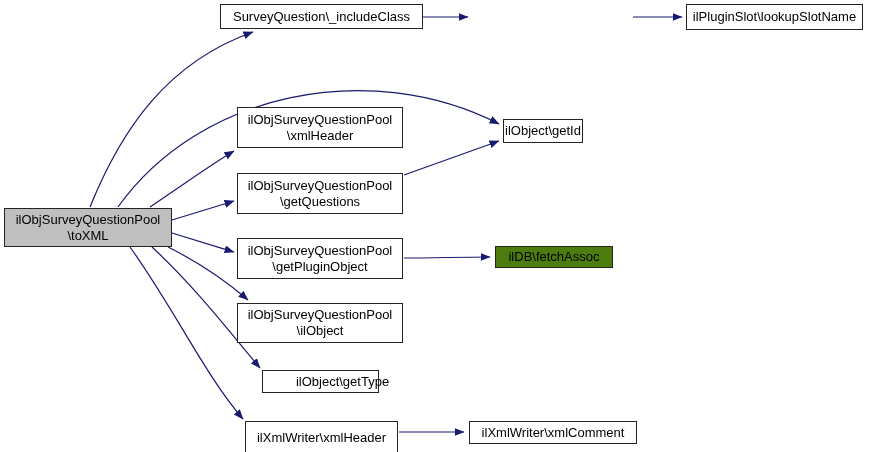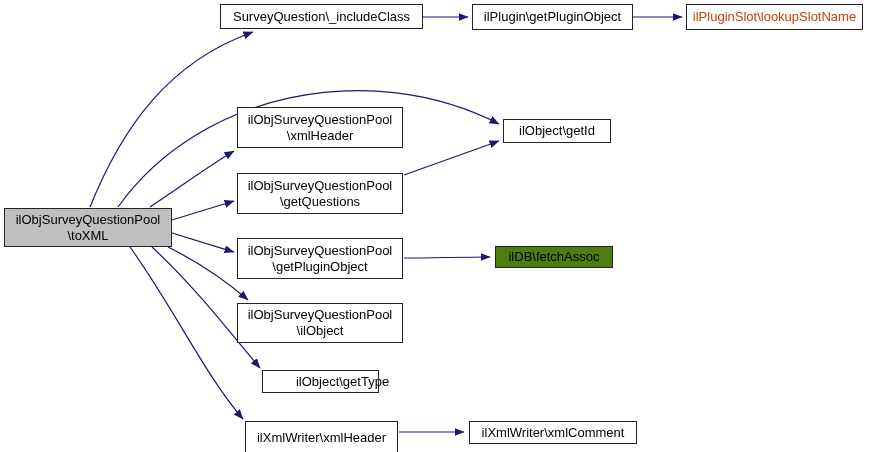--- a/index.html
+++ b/index.html
@@ -82,31 +82,28 @@
       <path d="M 399,432 C 421,432 443,432 464,432" class="edge" stroke="#191970" marker-end="url(#arrowhead)"></path>
     </svg>
   <div class="nodes-layer">
       <div class="node highlight" style="left: 4px; top: 208px; width: 168px; height: 39px; background: rgb(191, 191, 191); border-color: rgb(36, 36, 36); color: rgb(0, 0, 0);">
         <span class="node-line">ilObjSurveyQuestionPool</span>
         <span class="node-line">\toXML</span>
       </div>
       <div class="node" style="left: 220px; top: 4px; width: 203px; height: 25px; background: rgb(255, 255, 255); border-color: rgb(36, 36, 36); color: rgb(0, 0, 0);">
         <span class="node-line">SurveyQuestion\_includeClass</span>
       </div>
-      <div class="node" style="left: 472px; top: 4px; width: 161px; height: 26px; background: rgb(255, 255, 255); border-color: rgb(36, 36, 36); color: rgb(0, 0, 0);">
-        <span class="node-line">ilPlugin\getPluginObject</span>
-      </div>
-      <div class="node" style="left: 686px; top: 4px; width: 177px; height: 26px; background: rgb(255, 255, 255); border-color: rgb(36, 36, 36); color: #c2410c;">
+      <div class="node" style="left: 686px; top: 4px; width: 177px; height: 26px; background: rgb(255, 255, 255); border-color: rgb(36, 36, 36); color: #000000;">
         <span class="node-line">ilPluginSlot\lookupSlotName</span>
       </div>
       <div class="node" style="left: 237px; top: 107px; width: 166px; height: 41px; background: rgb(255, 255, 255); border-color: rgb(36, 36, 36); color: rgb(0, 0, 0);">
         <span class="node-line">ilObjSurveyQuestionPool</span>
         <span class="node-line">\xmlHeader</span>
       </div>
-      <div class="node" style="left: 503px; top: 119px; width: 108px; height: 24px; background: rgb(255, 255, 255); border-color: rgb(36, 36, 36); color: rgb(0, 0, 0);">
+      <div class="node" style="left: 503px; top: 119px; width: 80px; height: 24px; background: rgb(255, 255, 255); border-color: rgb(36, 36, 36); color: rgb(0, 0, 0);">
         <span class="node-line">ilObject\getId</span>
       </div>
       <div class="node" style="left: 237px; top: 173px; width: 166px; height: 41px; background: rgb(255, 255, 255); border-color: rgb(36, 36, 36); color: rgb(0, 0, 0);">
         <span class="node-line">ilObjSurveyQuestionPool</span>
         <span class="node-line">\getQuestions</span>
       </div>
       <div class="node" style="left: 237px; top: 238px; width: 166px; height: 41px; background: rgb(255, 255, 255); border-color: rgb(36, 36, 36); color: rgb(0, 0, 0);">
         <span class="node-line">ilObjSurveyQuestionPool</span>
         <span class="node-line">\getPluginObject</span>
       </div>

